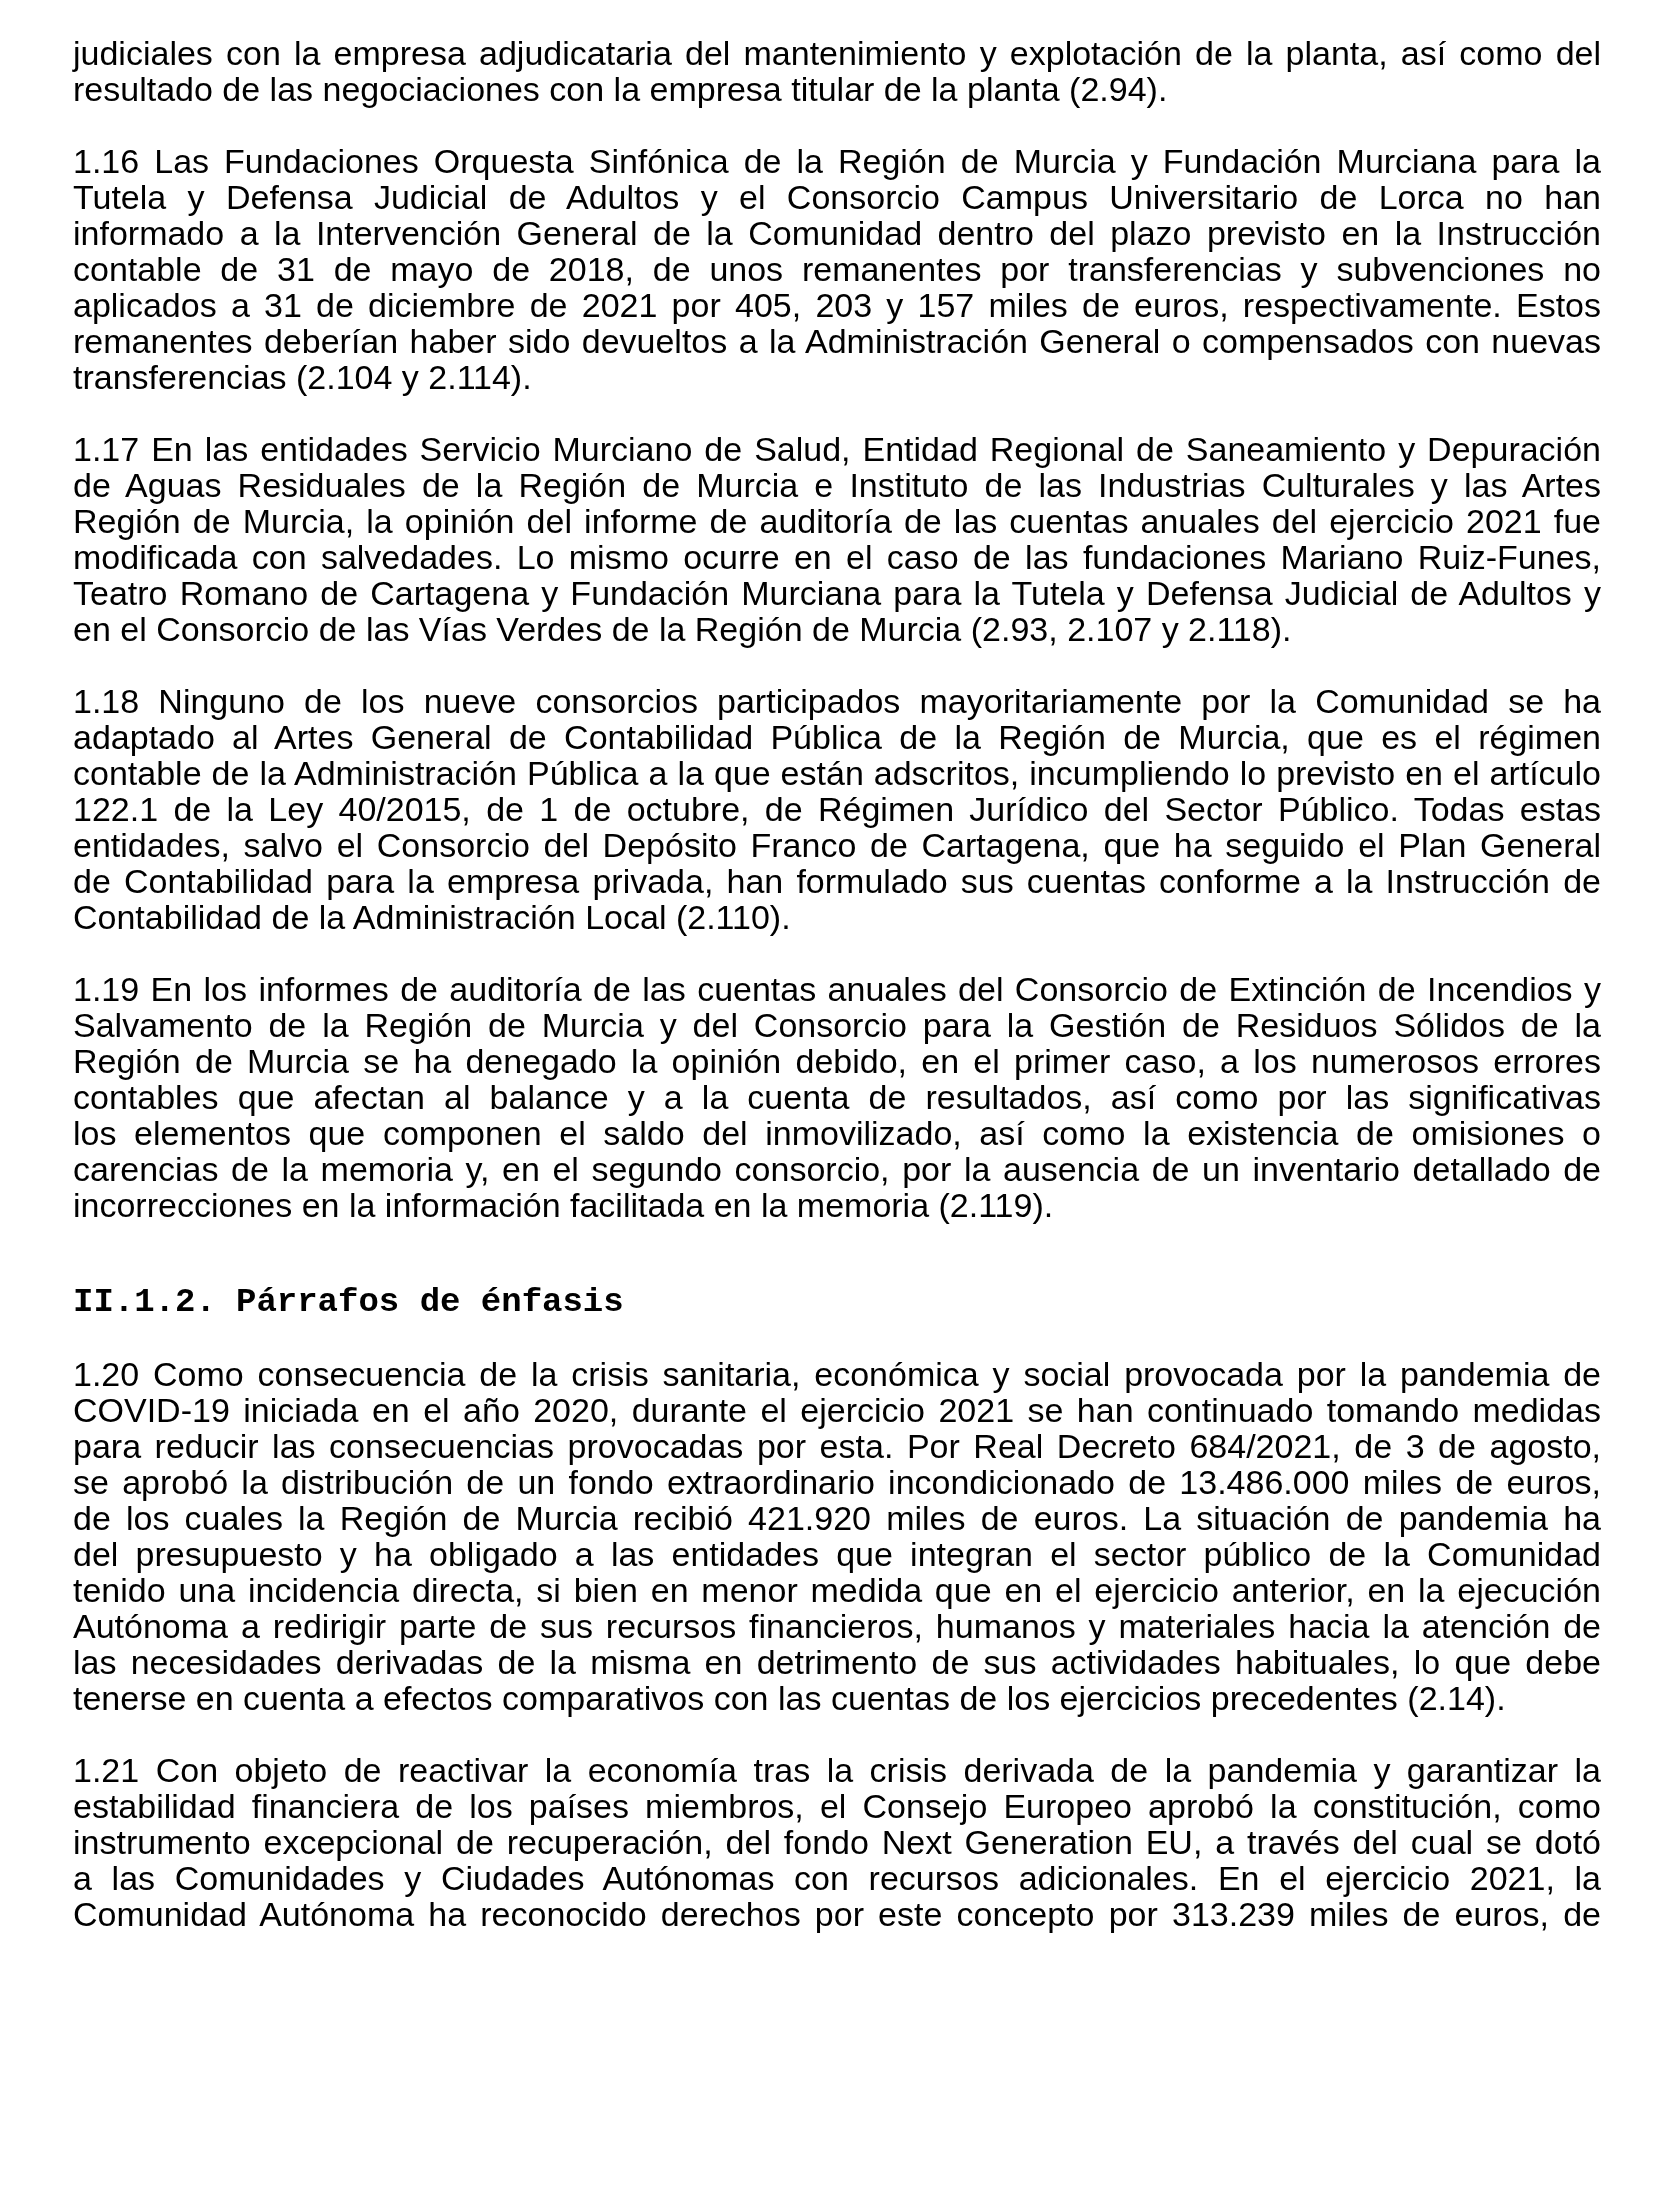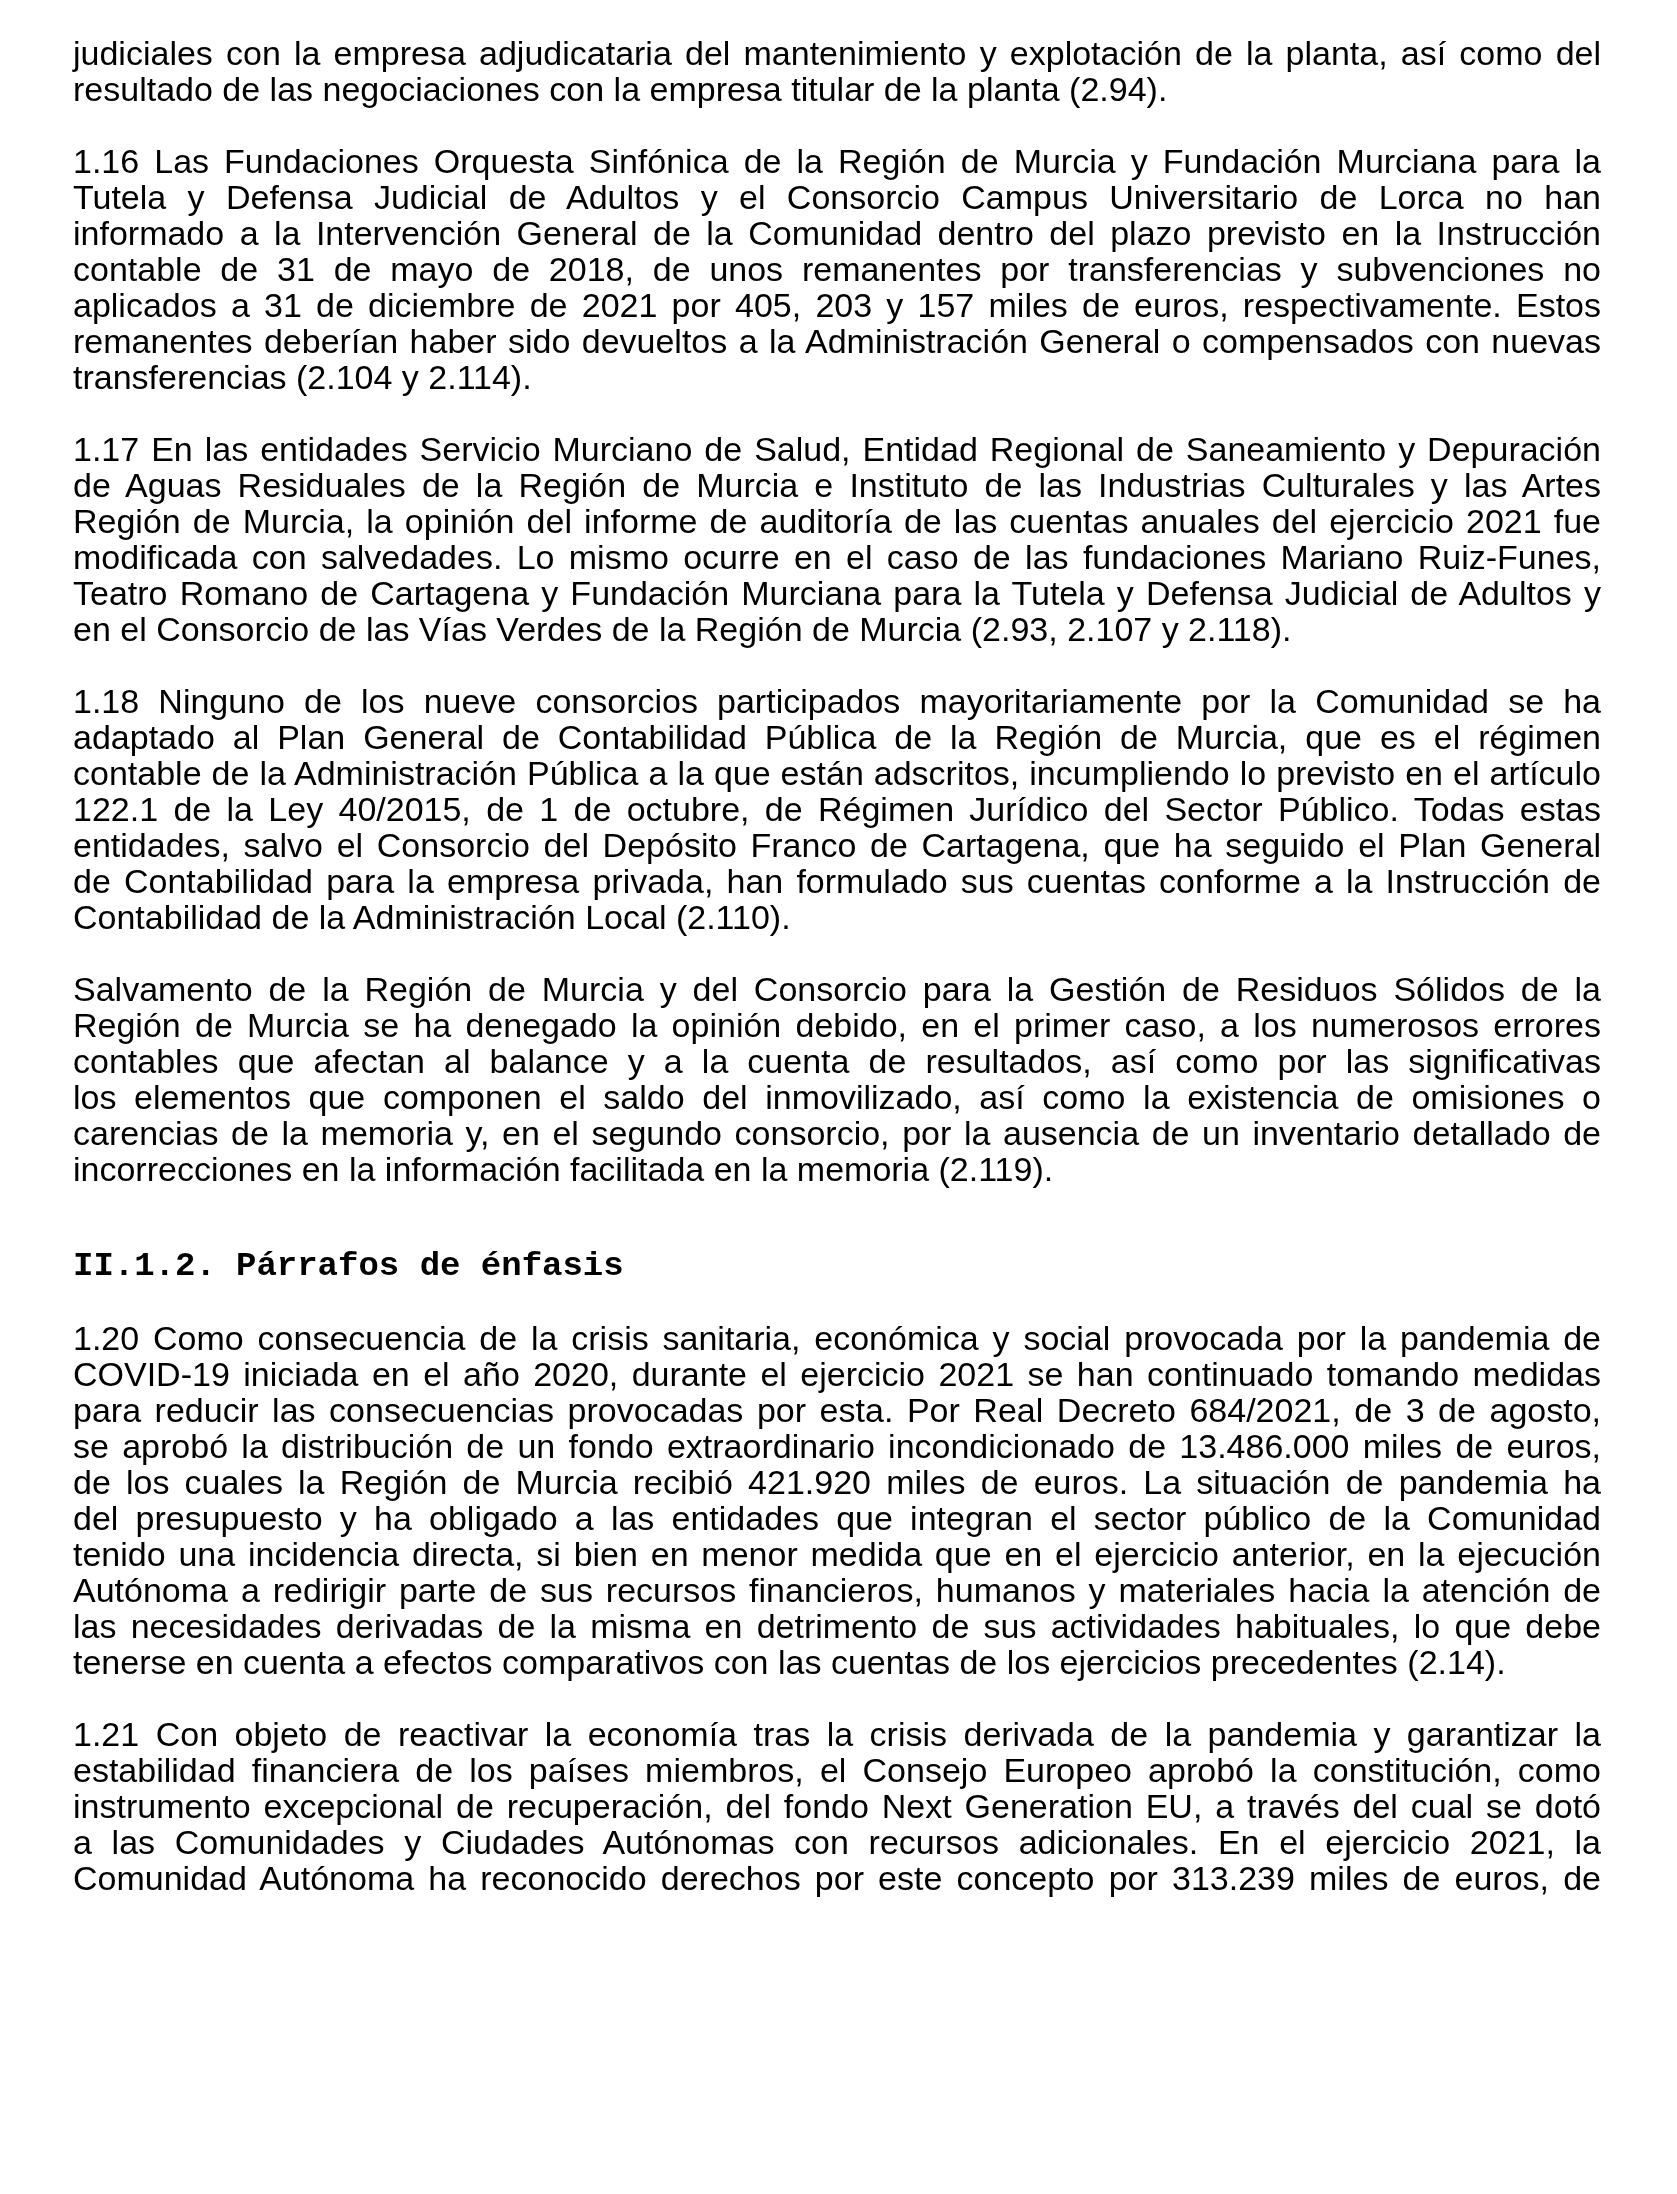--- a/index.html
+++ b/index.html
@@ -80,29 +80,30 @@
     <span class="line"><span class="num">1.17</span> <span>En las entidades Servicio Murciano de Salud, Entidad Regional de Saneamiento y Depuración</span></span>
     <span class="line">de Aguas Residuales de la Región de Murcia e Instituto de las Industrias Culturales y las Artes</span>
     <span class="line">Región de Murcia, la opinión del informe de auditoría de las cuentas anuales del ejercicio 2021 fue</span>
     <span class="line">modificada con salvedades. Lo mismo ocurre en el caso de las fundaciones Mariano Ruiz-Funes,</span>
     <span class="line">Teatro Romano de Cartagena y Fundación Murciana para la Tutela y Defensa Judicial de Adultos y</span>
     <span class="line last"><span>en el Consorcio de las Vías Verdes de la Región de Murcia</span> <span class="ref">(2.93, 2.107 y 2.118)</span><span>.</span></span>
   </p>
 
   <p class="para">
     <span class="line"><span class="num">1.18</span> <span>Ninguno de los nueve consorcios participados mayoritariamente por la Comunidad se ha</span></span>
-    <span class="line">adaptado al Plan General de Contabilidad Pública de la Región de Murcia, que es el régimen</span>
+    <span class="line">adaptado al Artes General de Contabilidad Pública de la Región de Murcia, que es el régimen</span>
     <span class="line">contable de la Administración Pública a la que están adscritos, incumpliendo lo previsto en el artículo</span>
     <span class="line">122.1 de la Ley 40/2015, de 1 de octubre, de Régimen Jurídico del Sector Público. Todas estas</span>
     <span class="line">entidades, salvo el Consorcio del Depósito Franco de Cartagena, que ha seguido el Plan General</span>
     <span class="line">de Contabilidad para la empresa privada, han formulado sus cuentas conforme a la Instrucción de</span>
     <span class="line last"><span>Contabilidad de la Administración Local</span> <span class="ref">(2.110)</span><span>.</span></span>
   </p>
 
   <p class="para" style="margin-bottom:0;">
+    <span class="line"><span class="num">1.19</span> <span>En los informes de auditoría de las cuentas anuales del Consorcio de Extinción de Incendios y</span></span>
     <span class="line">Salvamento de la Región de Murcia y del Consorcio para la Gestión de Residuos Sólidos de la</span>
     <span class="line">Región de Murcia se ha denegado la opinión debido, en el primer caso, a los numerosos errores</span>
     <span class="line">contables que afectan al balance y a la cuenta de resultados, así como por las significativas</span>
     <span class="line">los elementos que componen el saldo del inmovilizado, así como la existencia de omisiones o</span>
     <span class="line">carencias de la memoria y, en el segundo consorcio, por la ausencia de un inventario detallado de</span>
     <span class="line last"><span>incorrecciones en la información facilitada en la memoria</span> <span class="ref">(2.119)</span><span>.</span></span>
   </p>
 
   <div class="heading" style="margin-top:61px;">
     <span class="h-num">II.1.2.</span>

